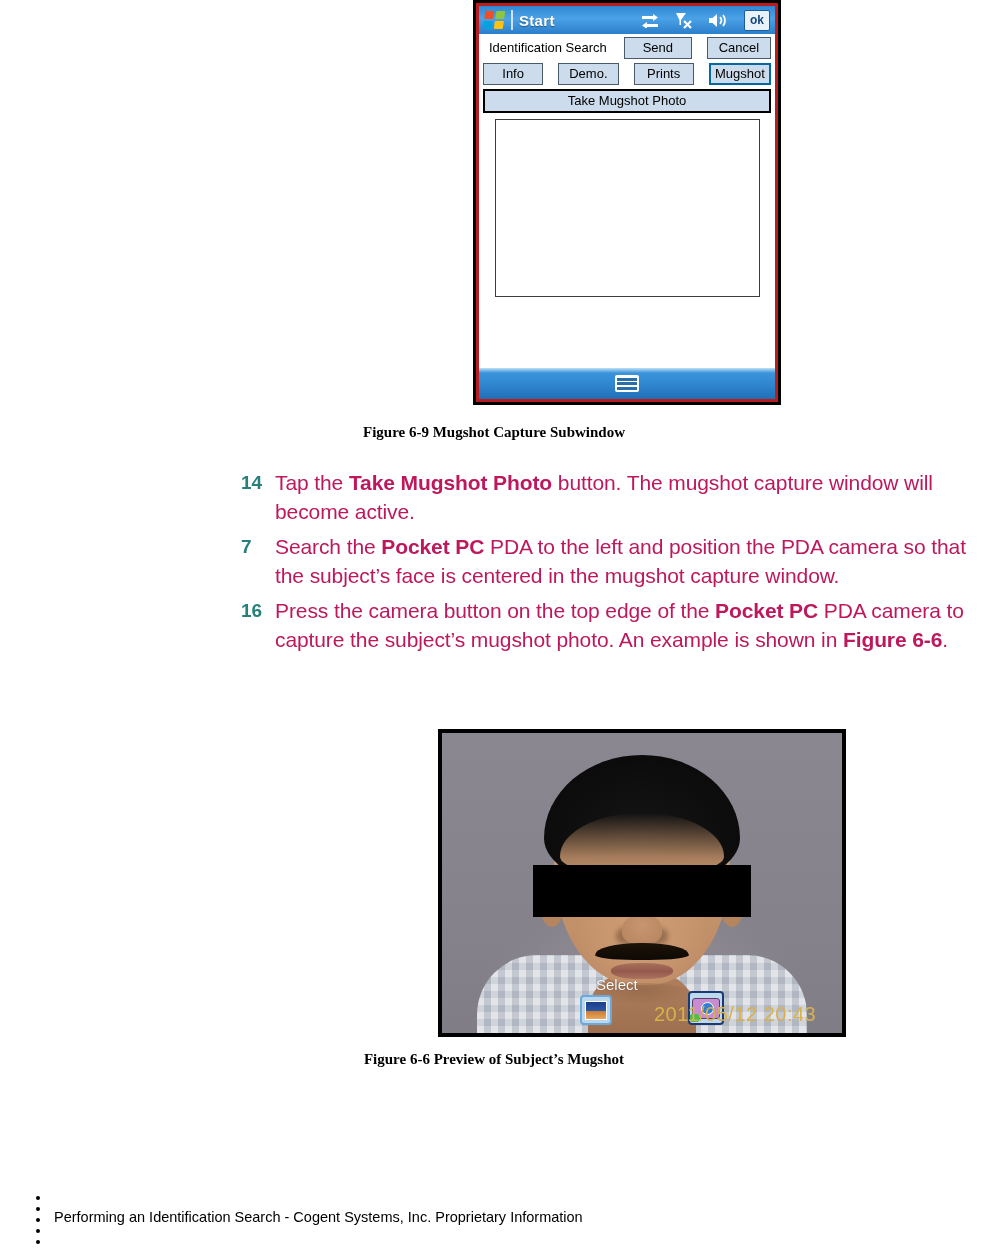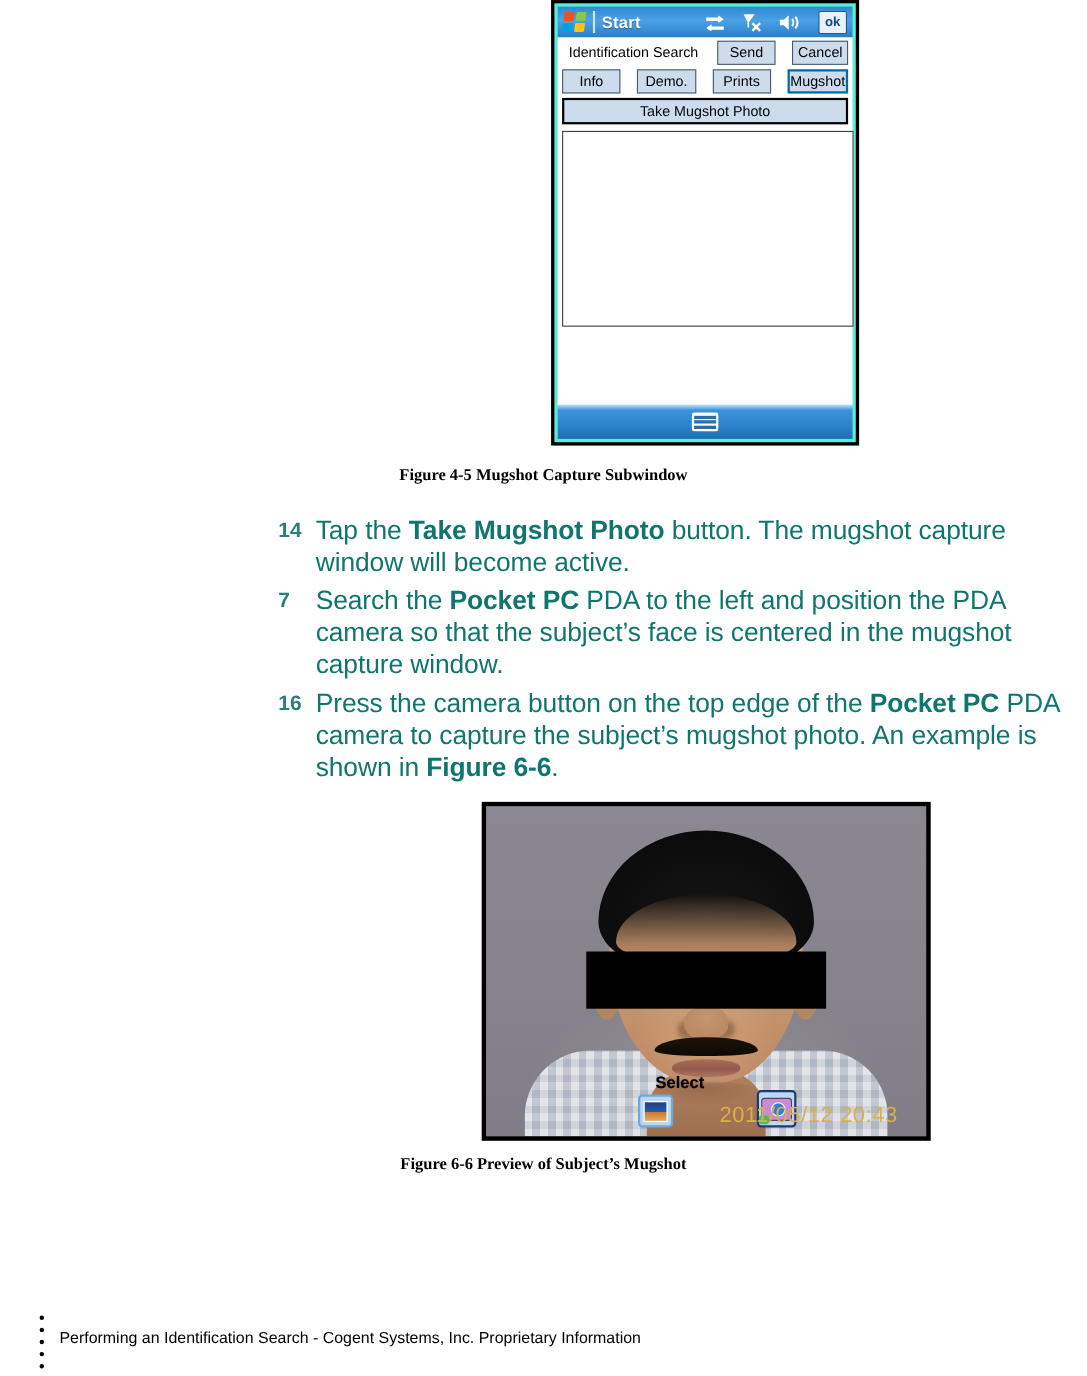--- a/index.html
+++ b/index.html
@@ -22,22 +22,21 @@
     left: 473px;
     top: 0px;
     width: 308px;
     height: 405px;
   }
   .pda-frame {
     position: absolute;
     inset: 0;
     border: 3px solid #000000;
     box-sizing: border-box;
-    background: #5eead4;
-    margin-left: 28px;
+    background: #b91c1c;
   }
   .pda-titlebar {
     position: absolute;
     left: 3px;
     top: 3px;
     right: 3px;
     height: 28px;
     background: linear-gradient(to bottom, #2f87d4 0%, #4ba2e6 45%, #2b7ec9 100%);
     display: flex;
     align-items: center;
@@ -196,35 +195,34 @@
   .steps {
     position: absolute;
     left: 241px;
     top: 468px;
     width: 748px;
   }
   .step {
     display: flex;
     align-items: flex-start;
     margin-bottom: 6px;
-    margin-left: 12px;
   }
   .step-num {
     flex: 0 0 auto;
     width: 34px;
     color: #27807a;
     font-weight: bold;
     font-size: 19px;
     line-height: 29px;
   }
   .step-text {
     flex: 1 1 auto;
-    font-size: 24px;
+    font-size: 21px;
     line-height: 29px;
-    color: #0f766e;
+    color: #be185d;
     letter-spacing: -0.1px;
   }
   .step-text b { font-weight: bold; }
 
   
   .photo-figure {
     position: absolute;
     left: 438px;
     top: 729px;
     width: 408px;
@@ -366,23 +364,23 @@
     width: 218px;
     height: 52px;
     margin-left: -109px;
     background: #000000;
   }
   .overlay-select {
     position: absolute;
     left: 50%;
     top: 243px;
     margin-left: -46px;
-    color: #000000;
+    color: #ffffff;
     font-size: 15px;
-    font-weight: bold;
+    font-weight: normal;
     font-family: "Liberation Sans", sans-serif;
     text-shadow: 0 0 1px rgba(0,0,0,0.55);
   }
   .overlay-time {
     position: absolute;
     left: 212px;
     top: 270px;
     color: #d8b14a;
     font-size: 20px;
     font-family: "Liberation Sans", sans-serif;
@@ -544,21 +542,21 @@
       <span class="kbd-icon">
         <span></span>
           <span></span>
           <span></span>
       </span>
     </div>
 
   </div>
 </div>
 
-<div class="caption" id="caption-65">Figure 4-5 Mugshot Capture Subwindow</div>
+<div class="caption" id="caption-65">Figure 6-9 Mugshot Capture Subwindow</div>
 
 <div class="steps">
   <div class="step">
     <span class="step-num">14</span>
     <span class="step-text">
       <span>Tap the </span><b>Take Mugshot Photo</b><span> button. The mugshot capture window will become active.</span>
     </span>
   </div>
   <div class="step">
     <span class="step-num">7</span>

